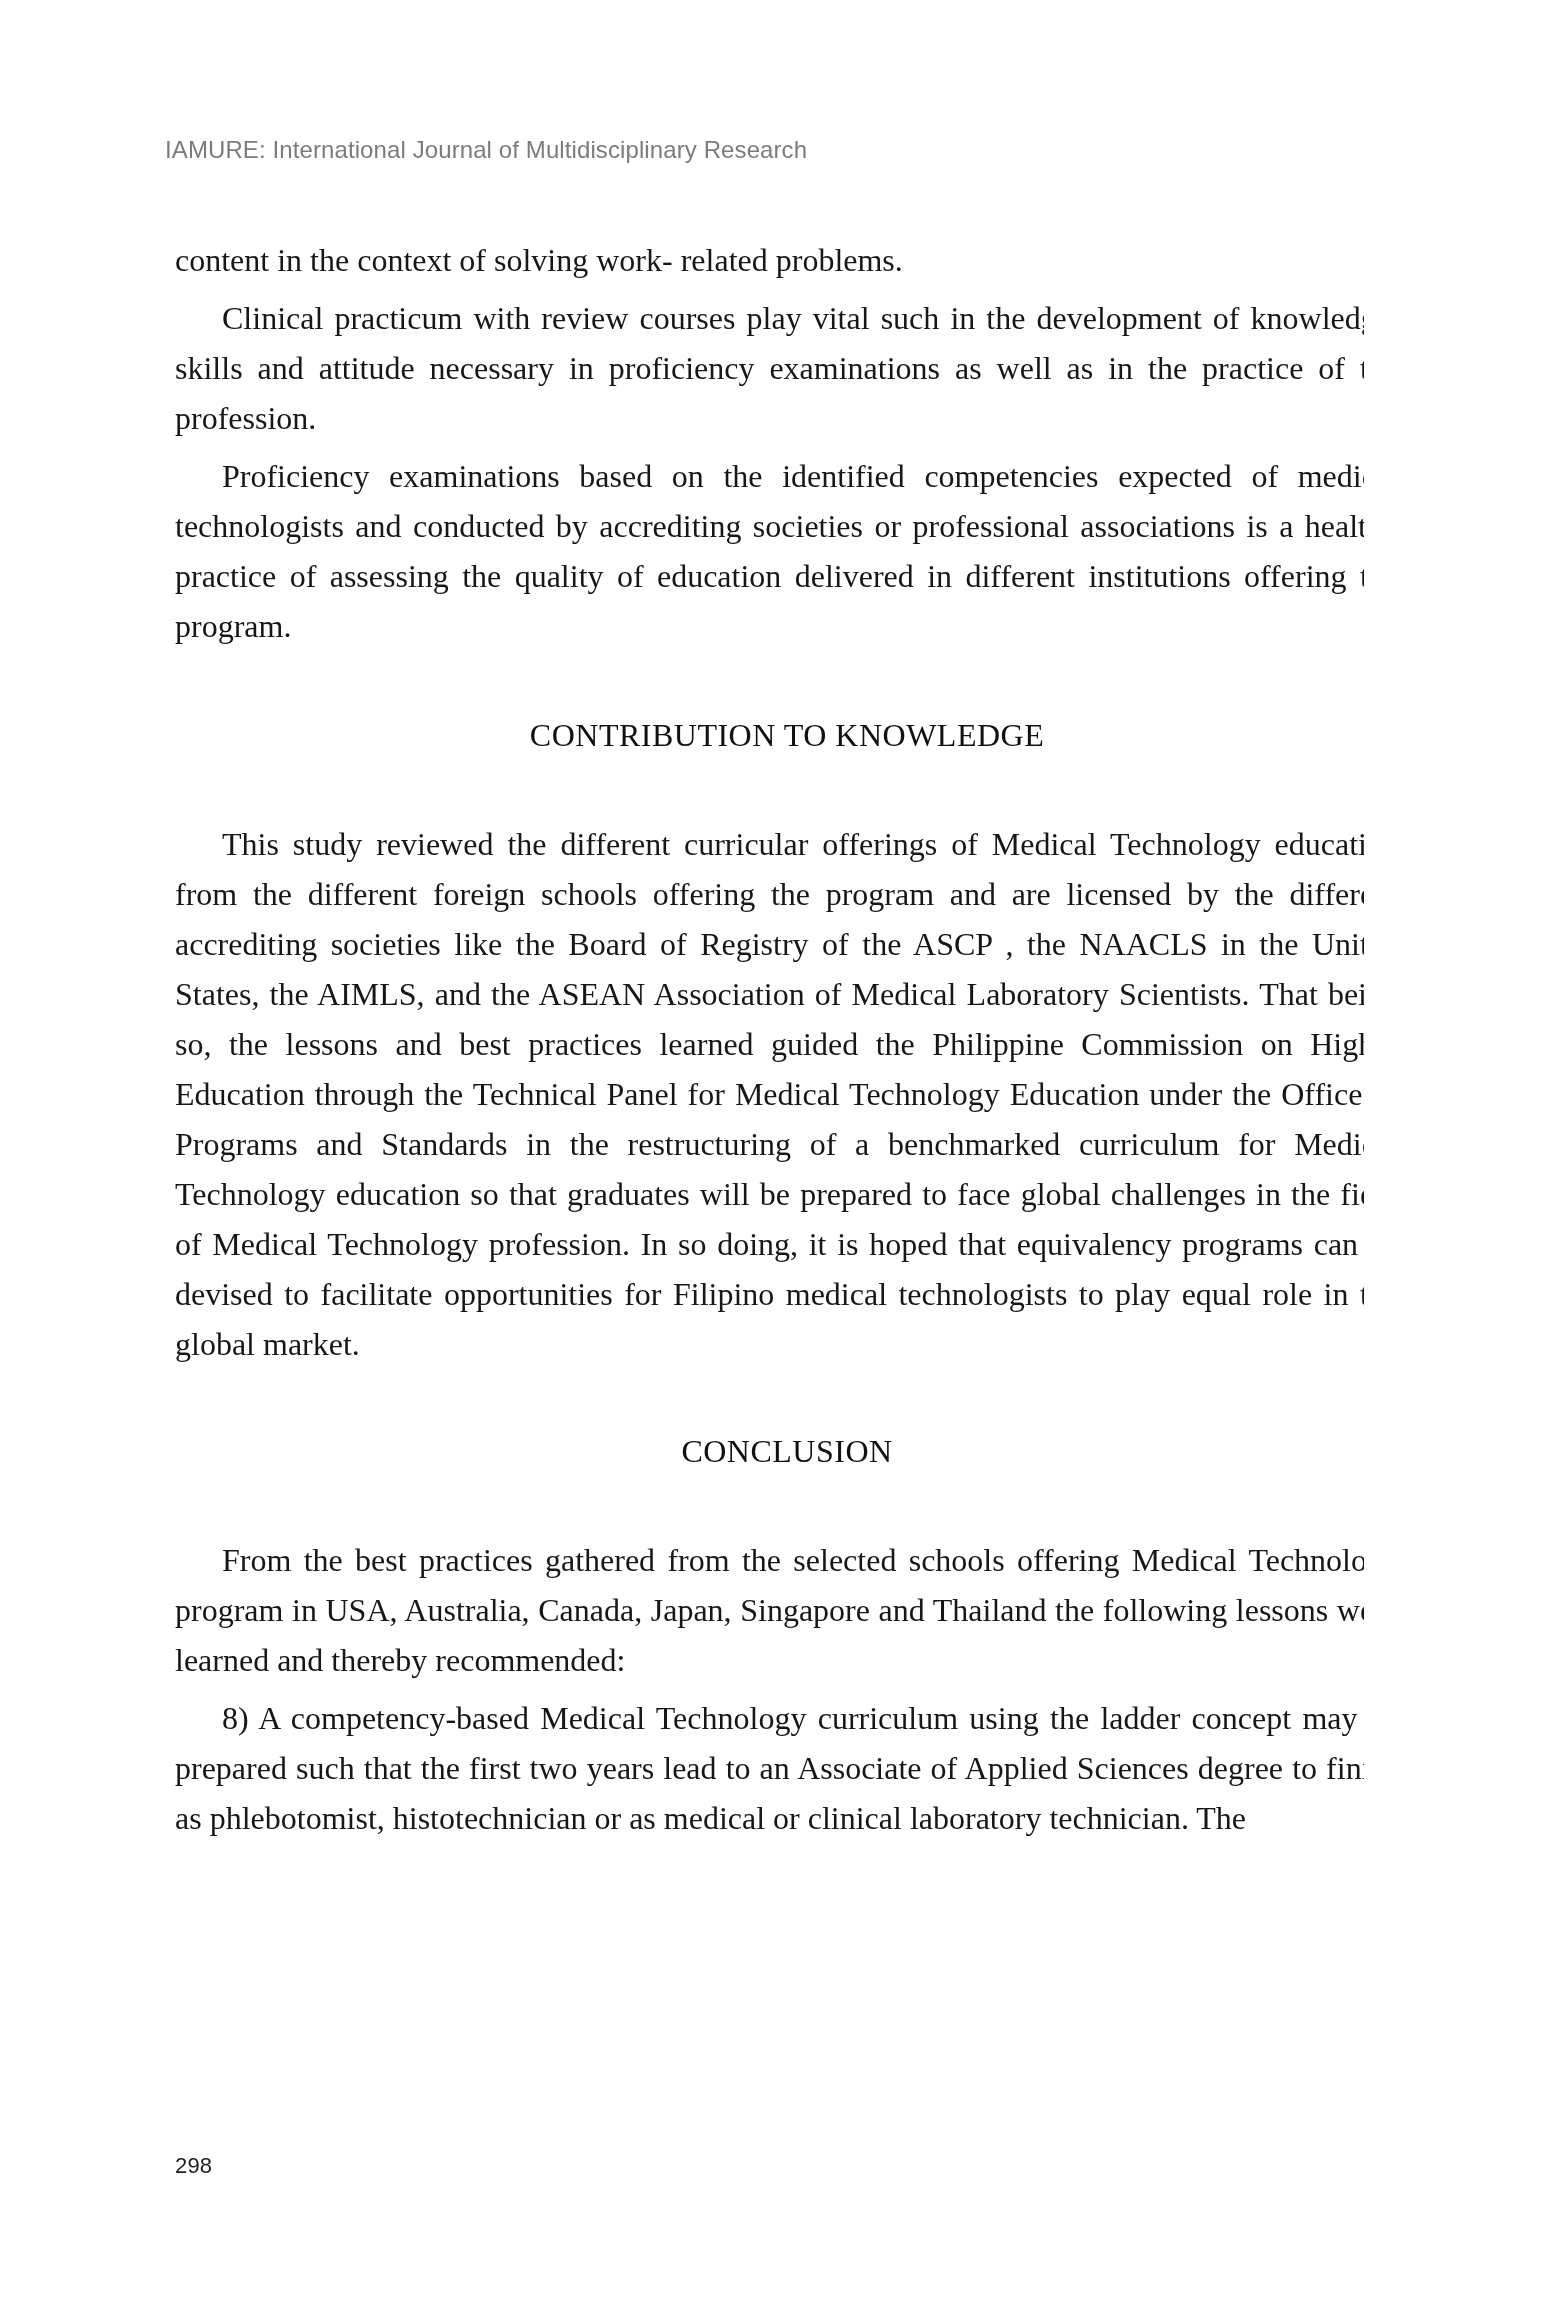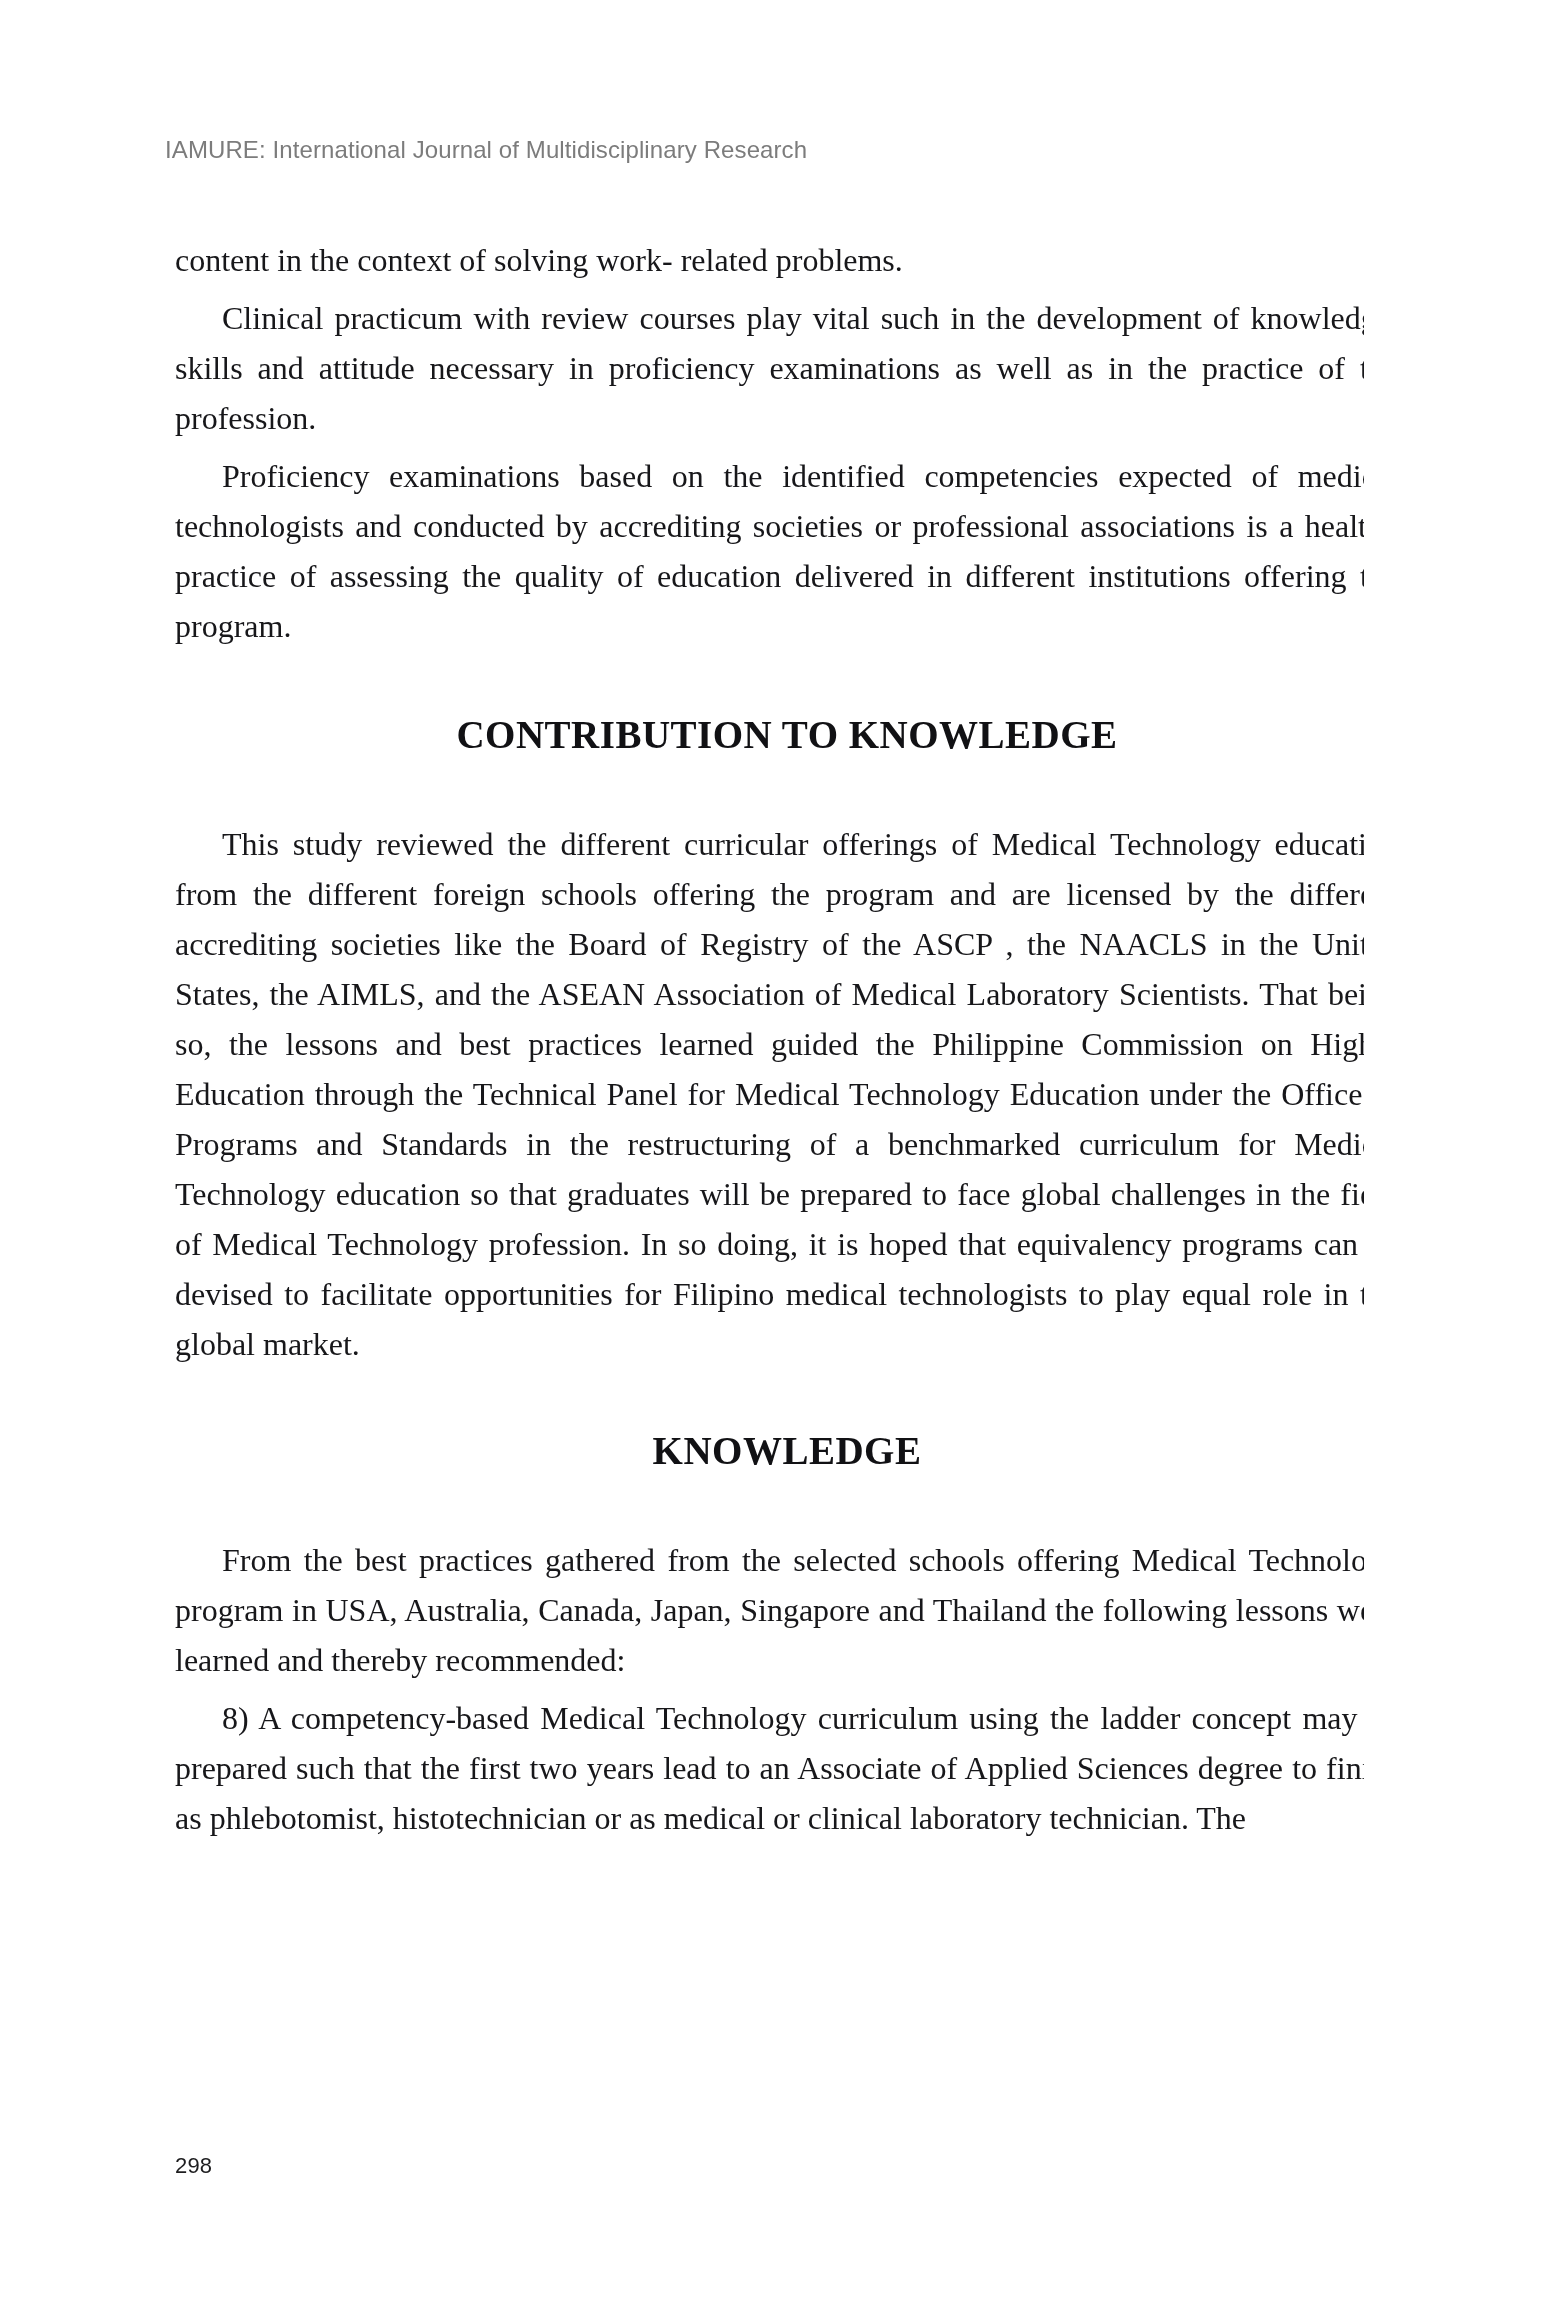--- a/index.html
+++ b/index.html
@@ -52,22 +52,22 @@
   }
 
   .para.indent {
     text-indent: 47px;
   }
 
   
   .section-heading {
     margin: 0;
     font-family: "Liberation Serif", "DejaVu Serif", serif;
-    font-weight: bold;
-    font-size: 39px;
+    font-weight: normal;
+    font-size: 32px;
     letter-spacing: 0.5px;
     text-align: center;
     color: #111114;
     line-height: 50px;
   }
 
   .gap-before-heading { height: 51px; }
   .gap-after-heading  { height: 51px; }
   .gap-before-conclusion { height: 49px; }
   .gap-after-conclusion  { height: 51px; }
@@ -102,21 +102,21 @@
     <div class="gap-before-heading"></div>
 
     <h2 class="section-heading">CONTRIBUTION TO KNOWLEDGE</h2>
 
     <div class="gap-after-heading"></div>
 
     <p class="para indent">This study reviewed the different curricular offerings of Medical Technology education from the different foreign schools offering the program and are licensed by the different accrediting societies like the Board of Registry of the ASCP , the NAACLS in the United States, the AIMLS, and the ASEAN Association of Medical Laboratory Scientists. That being so, the lessons and best practices learned guided the Philippine Commission on Higher Education through the Technical Panel for Medical Technology Education under the Office of Programs and Standards in the restructuring of a benchmarked curriculum for Medical Technology education so that graduates will be prepared to face global challenges in the field of Medical Technology profession. In so doing, it is hoped that equivalency programs can be devised to facilitate opportunities for Filipino medical technologists to play equal role in the global market.</p>
 
     <div class="gap-before-conclusion"></div>
 
-    <h2 class="section-heading">KNOWLEDGE</h2>
+    <h2 class="section-heading">CONCLUSION</h2>
 
     <div class="gap-after-conclusion"></div>
 
     <p class="para indent">From the best practices gathered from the selected schools offering Medical Technology program in USA, Australia, Canada, Japan, Singapore and Thailand the following lessons were learned and thereby recommended:</p>
 
     <p class="para indent">8) A competency-based Medical Technology curriculum using the ladder concept may be prepared such that the first two years lead to an Associate of Applied Sciences degree to finish as phlebotomist, histotechnician or as medical or clinical laboratory technician. The</p>
 
   </div>
 
   <div class="folio">298</div>

